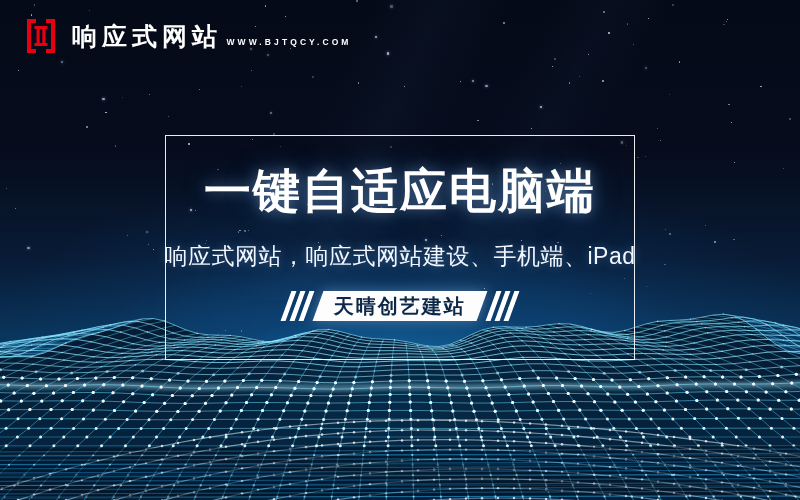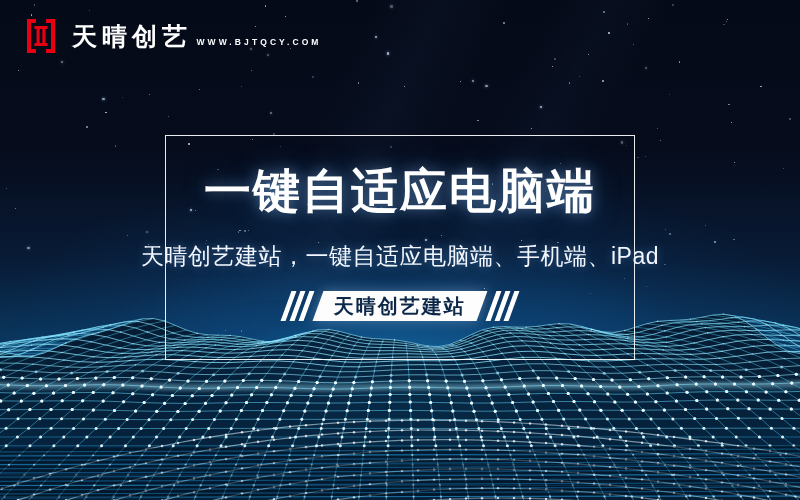--- a/index.html
+++ b/index.html
@@ -1928,21 +1928,21 @@
       <path d="M -20 185.6 L 820 182.6" fill="none" stroke="#2196d6" stroke-width="0.8" opacity="0.5"></path>
       <path d="M -20 189.8 L 820 186.8" fill="none" stroke="#2196d6" stroke-width="0.8" opacity="0.5"></path>
       <path d="M -20 194.0 L 820 191.0" fill="none" stroke="#2196d6" stroke-width="0.8" opacity="0.5"></path>
       <path d="M -20 198.2 L 820 195.2" fill="none" stroke="#2196d6" stroke-width="0.8" opacity="0.5"></path>
     </svg>
 
   <div class="frame"></div>
 
   <div class="content">
     <div class="title">一键自适应电脑端</div>
-    <div class="subtitle">天晴创艺建站，一键自适应电脑端、手机端、iPad</div>
+    <div class="subtitle">响应式网站，响应式网站建设、手机端、iPad</div>
     <div class="badge-wrap">
       <span class="slashes left">
         <span></span>
           <span></span>
           <span></span>
       </span>
       <span class="badge">
         <span class="badge-text">天晴创艺建站</span>
       </span>
       <span class="slashes right">
@@ -1958,18 +1958,18 @@
       <svg viewBox="0 0 38 38" width="38" height="38">
         <path d="M5 2 H14 V6 H9 V32 H14 V36 H5 Z" fill="#e60012"></path>
         <path d="M33 2 H24 V6 H29 V32 H24 V36 H33 Z" fill="#e60012"></path>
         <rect x="14.5" y="9" width="3.2" height="20" fill="#e60012"></rect>
         <rect x="20.3" y="9" width="3.2" height="20" fill="#e60012"></rect>
         <rect x="12.5" y="9" width="13" height="3" fill="#e60012"></rect>
         <rect x="12.5" y="26" width="13" height="3" fill="#e60012"></rect>
       </svg>
     </span>
     <span class="logo-text">
-      <span class="logo-cn">天晴创艺</span>
+      <span class="logo-cn">响应式网站</span>
       <span class="logo-url">WWW.BJTQCY.COM</span>
     </span>
   </div>
 
 </div>
 
 </body></html>

